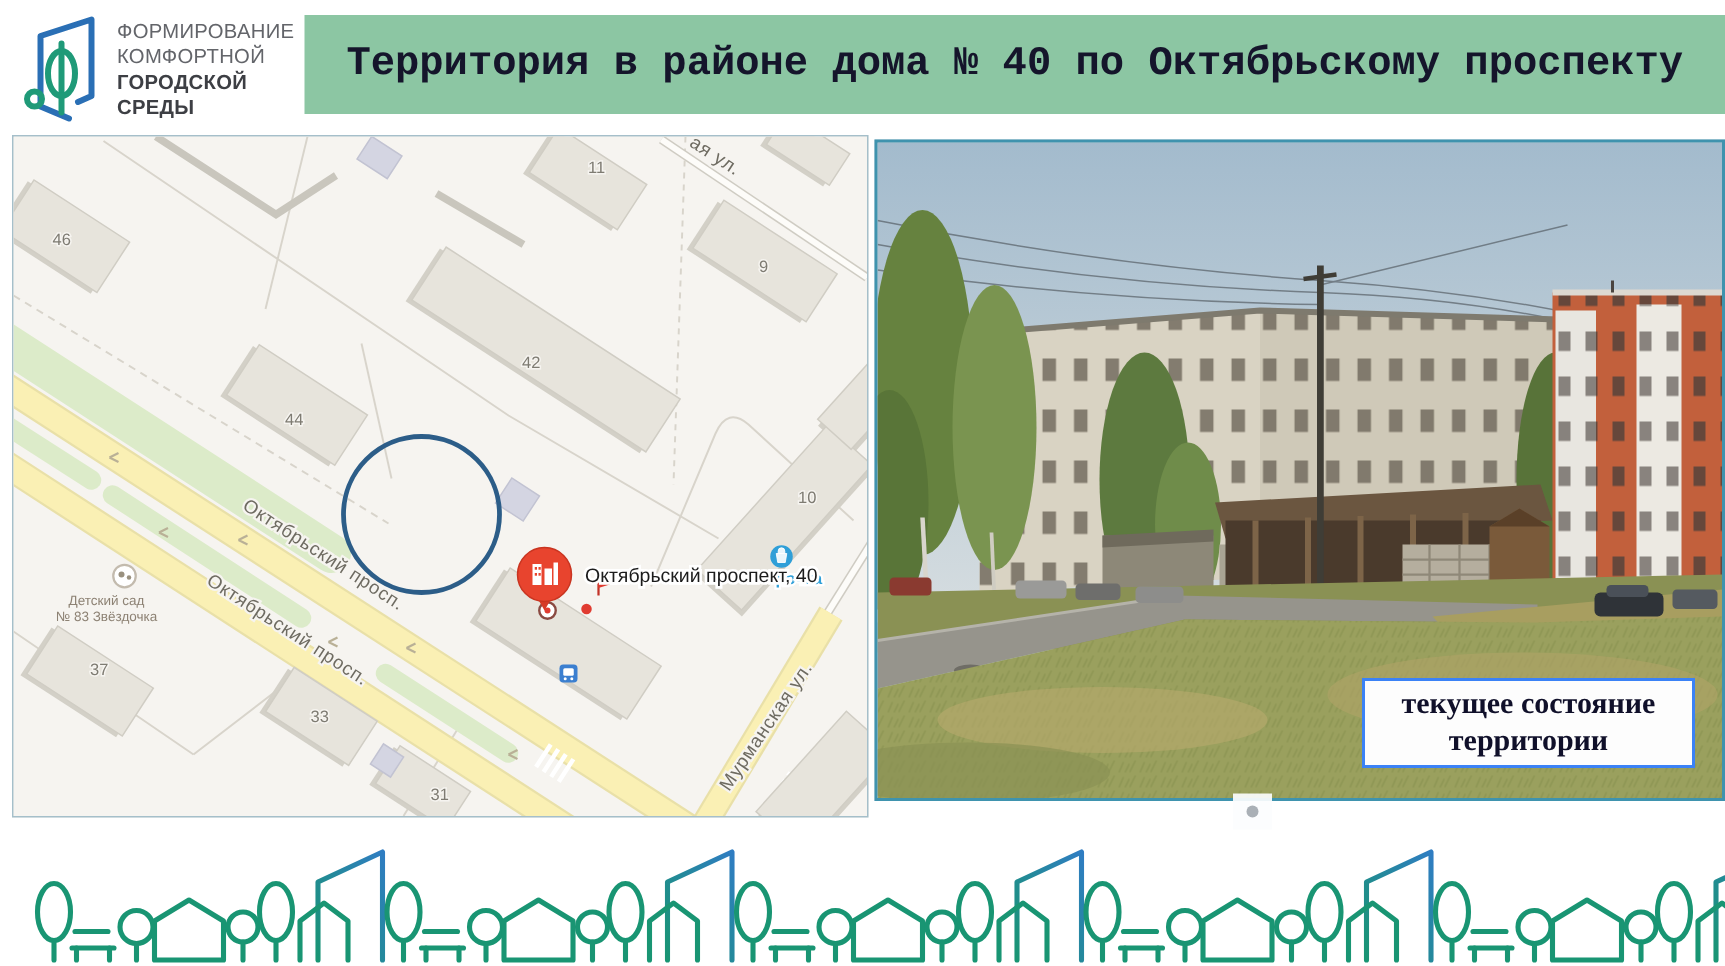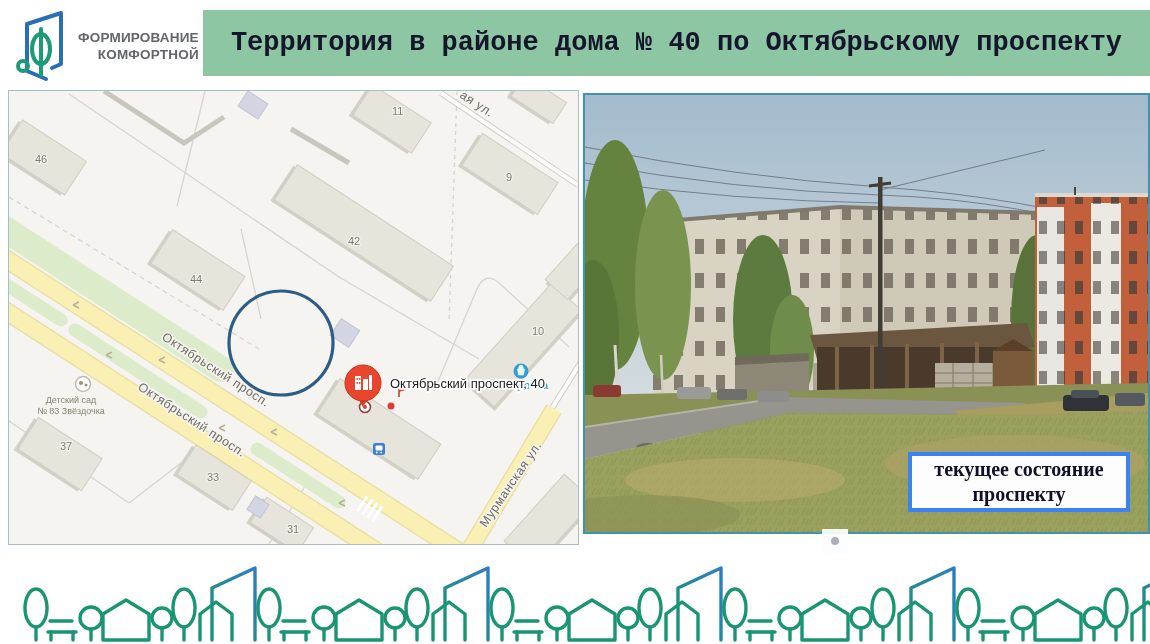--- a/index.html
+++ b/index.html
@@ -3,21 +3,21 @@
 <meta charset="utf-8">
 <style>
   html,body{margin:0;padding:0;background:#fff;}
   body{width:1150px;height:644px;position:relative;overflow:hidden;
        font-family:"Liberation Sans",sans-serif;}
 
   
   .logo{position:absolute;left:10px;top:6px;width:200px;height:80px;display:flex;align-items:center;}
   .logo-mark{width:62px;height:74px;flex:0 0 auto;}
   .logo-text{margin-left:6px;line-height:17px;font-size:13.5px;letter-spacing:.2px;}
-  .logo-text .l1,.logo-text .l2{color:#63656a;font-weight:700;text-align:right;}
+  .logo-text .l1,.logo-text .l2{color:#63656a;font-weight:400;}
   .logo-text .l3{color:#3d3f44;font-weight:bold;}
 
   
   .banner{position:absolute;left:203px;top:10px;width:947px;height:66px;background:#8cc6a3;
           display:flex;align-items:center;justify-content:center;}
   .banner .title{font-family:Liberation Mono, monospace;font-weight:bold;font-size:27px;color:#15152b;
           white-space:nowrap;}
 
   
   .map-panel{position:absolute;left:8px;top:90px;width:569px;height:453px;background:#f6f4f0;
@@ -27,21 +27,21 @@
   text.bnum{font-size:11px;fill:#7e7b72;stroke-width:2px;}
   text.street{font-size:12.5px;fill:#6e6b61;letter-spacing:.6px;}
   text.poi{font-size:9px;fill:#8d8274;text-anchor:middle;}
   text.pinlabel{font-size:13px;fill:#1c1c1c;stroke:#fff;stroke-width:3.5px;}
   text.store{font-size:11px;fill:#2f9fd8;font-weight:bold;stroke:#fff;}
 
   
   .photo-panel{position:absolute;left:583px;top:93px;width:563px;height:437px;border:2px solid #3f93ae;
                overflow:hidden;background:#b9cad5;}
   .photo-caption{position:absolute;left:323px;top:357px;width:222px;height:60px;background:#fdfdfd;
-                 border:4px solid #3b82f6;box-sizing:border-box;display:flex;flex-direction:column;
+                 border:2px solid #3b82f6;box-sizing:border-box;display:flex;flex-direction:column;
                  align-items:center;justify-content:center;font-family:"Liberation Serif",serif;
                  font-weight:bold;font-size:20px;line-height:25px;color:#10102a;}
 
   
   .ghost{position:absolute;left:822px;top:529px;width:212px;height:24px;display:flex;align-items:center;}
   .ghost .dotbox{width:26px;height:24px;background:rgba(252,253,254,.92);display:flex;align-items:center;
                  justify-content:center;}
   .ghost .dot{width:8px;height:8px;border-radius:50%;background:#aab0b6;}
   .ghost .gtext{flex:1;height:24px;line-height:24px;padding-left:10px;color:#b9bfc6;font-size:14px;
                 background:linear-gradient(to right,rgba(255,255,255,.95) 55%,rgba(255,255,255,.1));}
@@ -55,20 +55,21 @@
 <div class="logo">
   <svg class="logo-mark" viewBox="0 0 62 74">
     <polyline points="36,70 17,62 17,15 51,4 51,55 42,59" fill="none" stroke="#2a6fb5" stroke-width="4" stroke-linejoin="round" stroke-linecap="round"></polyline>
     <line x1="31" y1="20" x2="31" y2="66" stroke="#1f9a78" stroke-width="4" stroke-linecap="round"></line>
     <ellipse cx="31" cy="40" rx="9" ry="15" fill="none" stroke="#1f9a78" stroke-width="4"></ellipse>
     <circle cx="13" cy="57" r="5" fill="none" stroke="#1f9a78" stroke-width="4"></circle>
   </svg>
   <div class="logo-text">
     <div class="l1">ФОРМИРОВАНИЕ</div>
     <div class="l2">КОМФОРТНОЙ</div>
+    <div class="l3">ГОРОДСКОЙ СРЕДЫ</div>
   </div>
 </div>
 
 <div class="banner">
   <div class="title">Территория в районе дома № 40 по Октябрьскому проспекту</div>
 </div>
 
 <div class="map-panel">
   <svg width="569" height="453" viewBox="0 0 569 453">
     <defs>
@@ -363,21 +364,21 @@
       <rect x="132" y="294" width="30" height="11" rx="3" fill="#6e6e6c"></rect>
       <rect x="172" y="296" width="32" height="11" rx="3" fill="#8d8d8b"></rect>
       <rect x="478" y="300" width="46" height="16" rx="4" fill="#2f3338"></rect>
       <rect x="486" y="295" width="28" height="8" rx="3" fill="#4a5058"></rect>
       <rect x="530" y="298" width="30" height="13" rx="3" fill="#555a60"></rect>
     </g>
   </svg>
 
   <div class="photo-caption">
     <div>текущее состояние</div>
-    <div>проспекту</div>
+    <div>территории</div>
   </div>
 </div>
 
 <div class="ghost">
   <div class="dotbox">
       <div class="dot"></div>
     </div>
 </div>
 
 <svg class="skyline" viewBox="0 0 1150 82">

